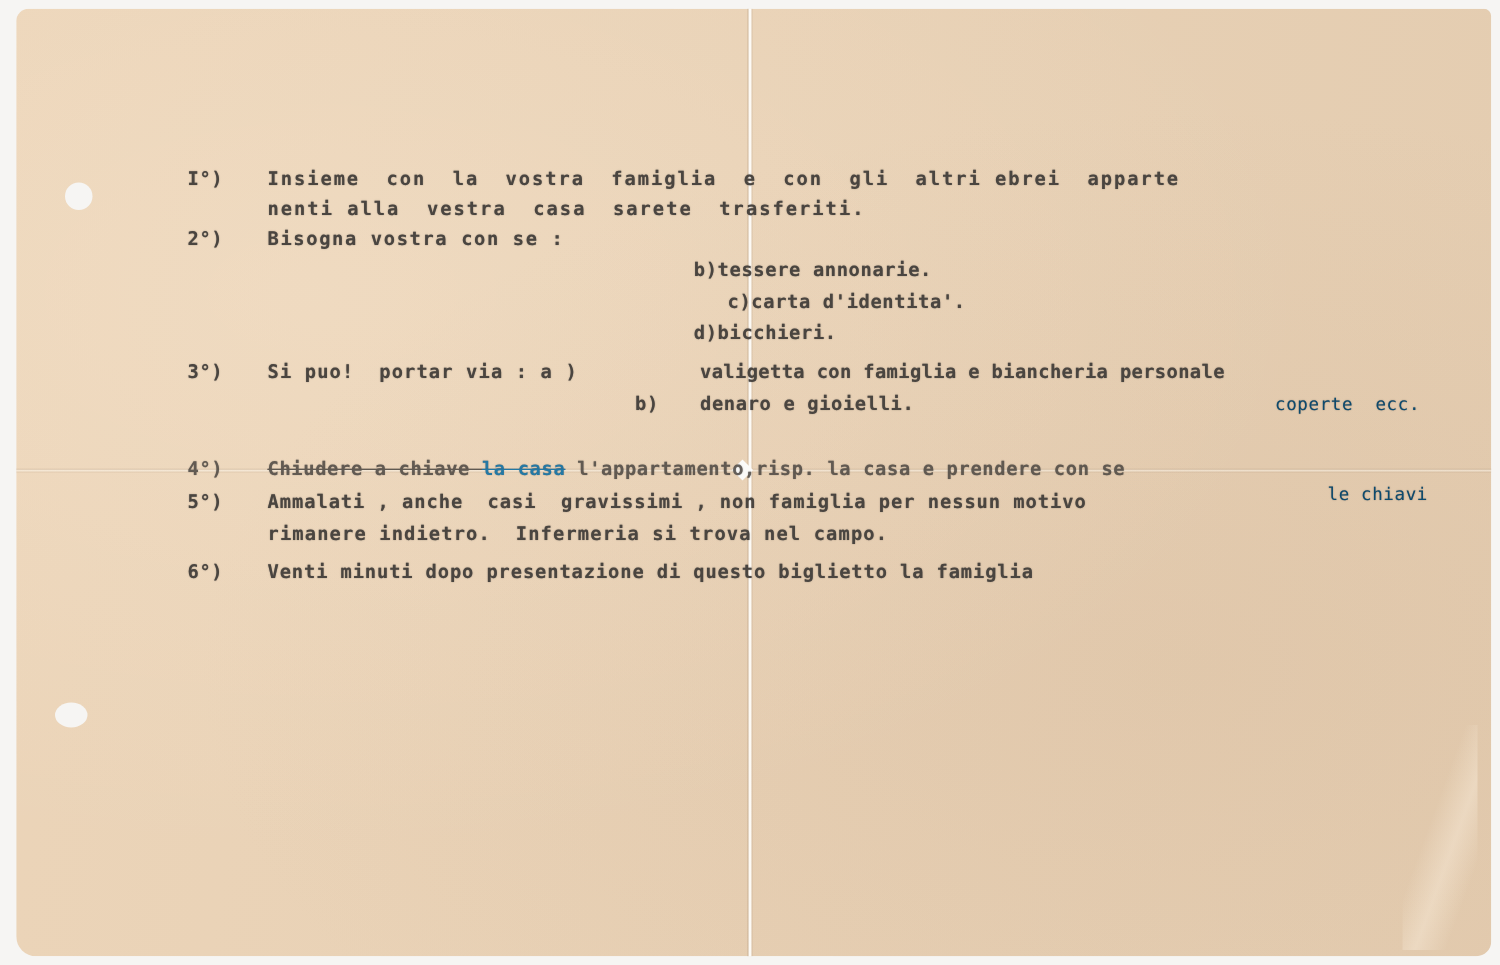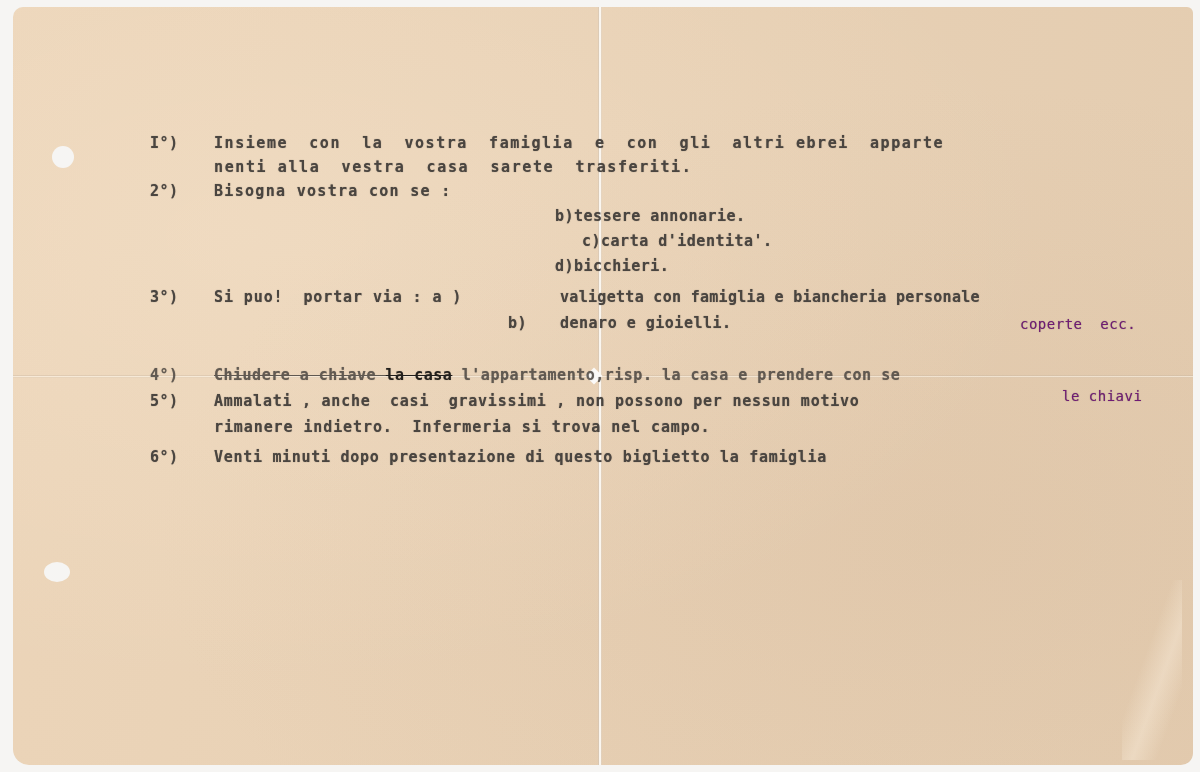--- a/index.html
+++ b/index.html
@@ -39,21 +39,21 @@
   }
   .text {
     position: absolute; left: 0; top: 0; width: 1200px; height: 772px;
     color: #4a4540; font-size: 15px; font-weight: bold;
     text-shadow: 0 0 1px rgba(60,55,50,0.6);
     letter-spacing: 0.5px;
   }
   .ln { position: absolute; white-space: pre; }
   .num { position: absolute; }
   .strike { text-decoration: line-through; }
-  .faded { color: #701a75; font-weight: normal; }
+  .faded { color: #0c4a6e; font-weight: normal; }
 </style>
 </head>
 <body>
 
 <div class="paper"></div>
 <div class="fold-v"></div>
 <div class="fold-h"></div>
 <div class="notch" style="left:52px; top:146px;"></div>
 <div class="notch" style="left:44px; top:562px; width:26px; height:20px;"></div>
 <div class="tear" style="left:588px; top:370px;"></div>
@@ -72,22 +72,22 @@
   <span class="ln" style="left:555px; top:257px;">d)bicchieri.</span>
 
   <span class="num ln" style="left:150px; top:288px;">3°)</span>
   <span class="ln" style="left:214px; top:288px; letter-spacing:0.9px;">Si puo!  portar via : a )</span>
   <span class="ln" style="left:560px; top:288px; letter-spacing:0.3px;">valigetta con famiglia e biancheria personale</span>
   <span class="ln" style="left:508px; top:314px;">b)</span>
   <span class="ln" style="left:560px; top:314px;">denaro e gioielli.</span>
   <span class="ln faded" style="left:1020px; top:316px; font-size:14px;">coperte  ecc.</span>
 
   <span class="num ln" style="left:150px; top:366px; opacity:0.85;">4°)</span>
-  <span class="ln" style="left:214px; top:366px; opacity:0.85;"><span class="strike">Chiudere a chiave </span><span class="strike" style="color:#000000;">la casa</span><span> l'appartamento,risp. la casa e prendere con se</span></span>
+  <span class="ln" style="left:214px; top:366px; opacity:0.85;"><span class="strike">Chiudere a chiave </span><span class="strike" style="color:#0369a1;">la casa</span><span> l'appartamento,risp. la casa e prendere con se</span></span>
   <span class="ln faded" style="left:1062px; top:388px; font-size:14px;">le chiavi</span>
 
   <span class="num ln" style="left:150px; top:392px;">5°)</span>
-  <span class="ln" style="left:214px; top:392px; letter-spacing:0.75px;">Ammalati , anche  casi  gravissimi , non possono per nessun motivo</span>
+  <span class="ln" style="left:214px; top:392px; letter-spacing:0.75px;">Ammalati , anche  casi  gravissimi , non famiglia per nessun motivo</span>
   <span class="ln" style="left:214px; top:418px; letter-spacing:0.9px;">rimanere indietro.  Infermeria si trova nel campo.</span>
 
   <span class="num ln" style="left:150px; top:448px;">6°)</span>
   <span class="ln" style="left:214px; top:448px; letter-spacing:0.7px;">Venti minuti dopo presentazione di questo biglietto la famiglia</span>
 </div>
 
 </body></html>

